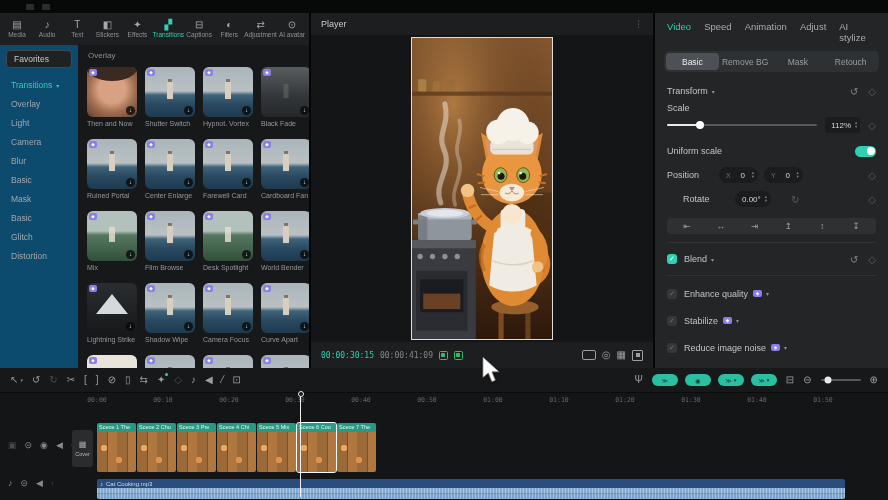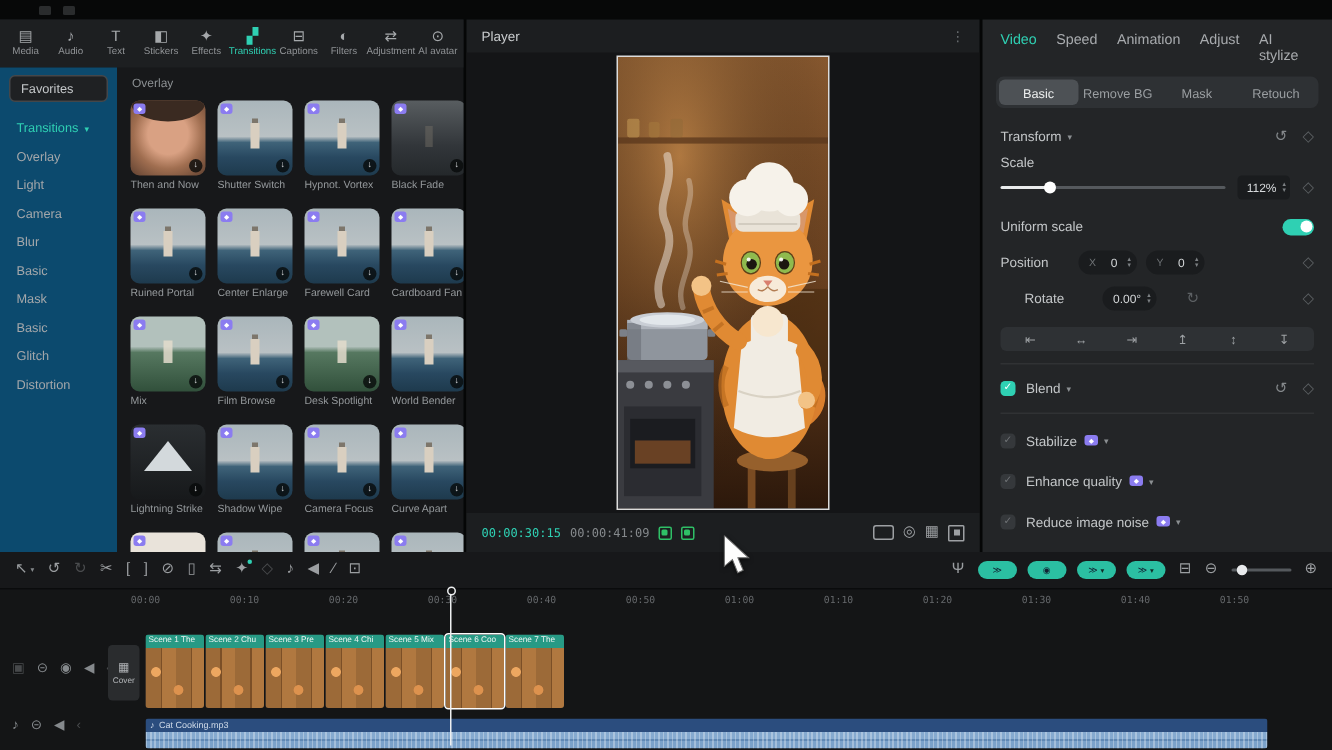--- a/index.html
+++ b/index.html
@@ -606,28 +606,28 @@
         <span class="ric dim">◇</span>
       </span>
     </div>
 
     <div class="hr"></div>
 
     <div>
 
     <div class="feat-row">
           <span class="chk">✓</span>
-          <span class="rlabel">Stabilize</span>
+          <span class="rlabel">Enhance quality</span>
           <span class="vip-inline">◆</span>
           <span class="rcaret">▾</span>
 
         </div>
         <div class="feat-row">
           <span class="chk">✓</span>
-          <span class="rlabel">Enhance quality</span>
+          <span class="rlabel">Stabilize</span>
           <span class="vip-inline">◆</span>
           <span class="rcaret">▾</span>
 
         </div>
         <div class="feat-row">
           <span class="chk">✓</span>
           <span class="rlabel">Reduce image noise</span>
           <span class="vip-inline">◆</span>
           <span class="rcaret">▾</span>
 

